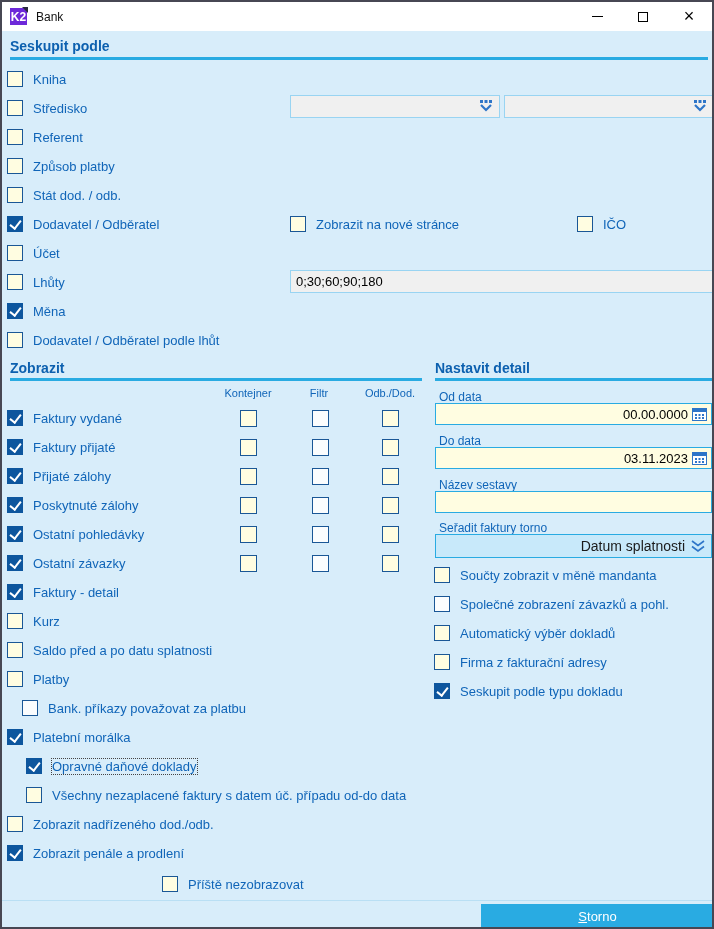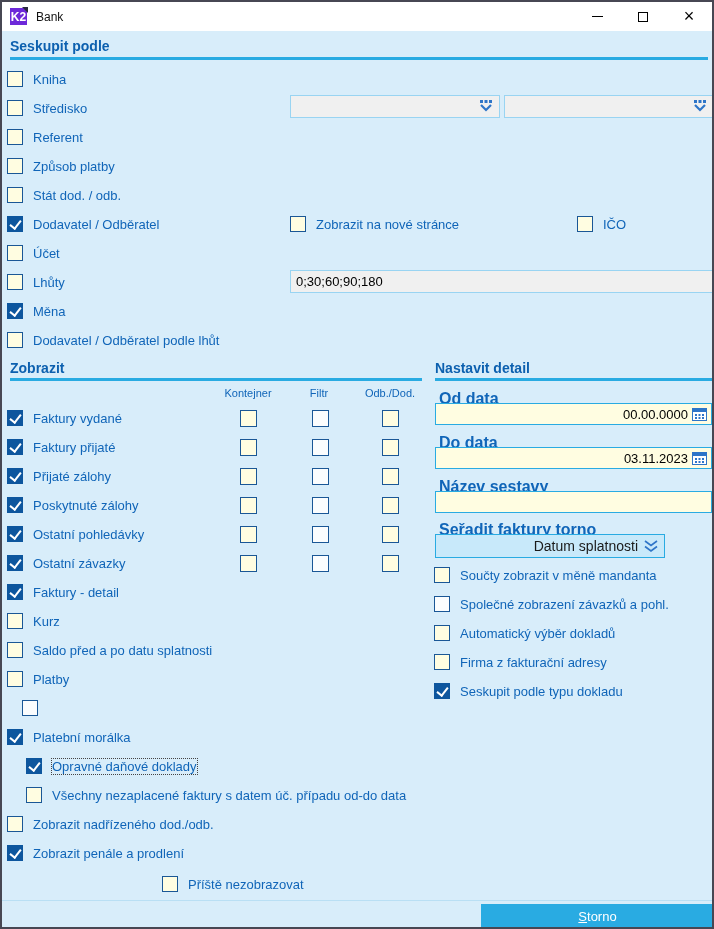--- a/index.html
+++ b/index.html
@@ -57,21 +57,21 @@
 
   .combo {
     position:absolute; background:#F0F0F0; border:1px solid #99D4F2;
     display:flex; align-items:center; justify-content:flex-end; padding-right:4px;
   }
   .ginput {
     position:absolute; background:#F0F0F0; border:1px solid #99D4F2;
     display:flex; align-items:center; padding-left:5px;
     font-size:13px; color:#000;
   }
-  .flabel { position:absolute; font-size:16px; color:#1065B8;font-weight:bold; }
+  .flabel { position:absolute; font-size:12px; color:#1065B8; }
   .yinput {
     position:absolute; background:#FFFDE1; border:1px solid #29ABE2;
     display:flex; align-items:center; justify-content:flex-end;
     padding:0 4px; font-size:13px; color:#000; gap:4px;
   }
   .yinput .val { text-align:right; }
   .sort {
     position:absolute; background:#C8E9FA; border:1px solid #29ABE2;
     display:flex; align-items:center; justify-content:flex-end;
     padding:0 5px; font-size:14px; color:#1a1a1a; gap:5px;
@@ -245,20 +245,21 @@
   <div class="row" style="left:5px;top:640px">
     <span class="cb"></span>
     <span class="lbl">Saldo před a po datu splatnosti</span>
   </div>
   <div class="row" style="left:5px;top:669px">
     <span class="cb"></span>
     <span class="lbl">Platby</span>
   </div>
   <div class="row" style="left:20px;top:698px">
     <span class="cb w"></span>
+    <span class="lbl">Bank. příkazy považovat za platbu</span>
   </div>
   <div class="row" style="left:5px;top:727px">
     <span class="cb c"></span>
     <span class="lbl">Platební morálka</span>
   </div>
   <div class="row" style="left:24px;top:785px">
     <span class="cb"></span>
     <span class="lbl">Všechny nezaplacené faktury s datem úč. případu od-do data</span>
   </div>
   <div class="row" style="left:24px;top:756px">
@@ -310,21 +311,21 @@
         </g>
     </svg>
   </div>
 
   <div class="flabel" style="left:437px;top:476px">Název sestavy</div>
   <div class="yinput" style="left:433px;top:489px;width:277px;height:22px;justify-content:flex-start">
     <span></span>
   </div>
 
   <div class="flabel" style="left:437px;top:519px">Seřadit faktury torno</div>
-  <div class="sort" style="left:433px;top:532px;width:230px;height:24px">
+  <div class="sort" style="left:433px;top:532px;width:277px;height:24px">
     <span>Datum splatnosti</span>
     <svg width="16" height="13" viewBox="0 0 16 13">
       <path d="M2 1 L8 5.5 L14 1" stroke="#2E75C8" stroke-width="1.6" fill="none"></path>
       <path d="M2 6.5 L8 11 L14 6.5" stroke="#2E75C8" stroke-width="1.6" fill="none"></path>
     </svg>
   </div>
 
   <div class="row" style="left:432px;top:565px">
     <span class="cb"></span>
     <span class="lbl">Součty zobrazit v měně mandanta</span>

